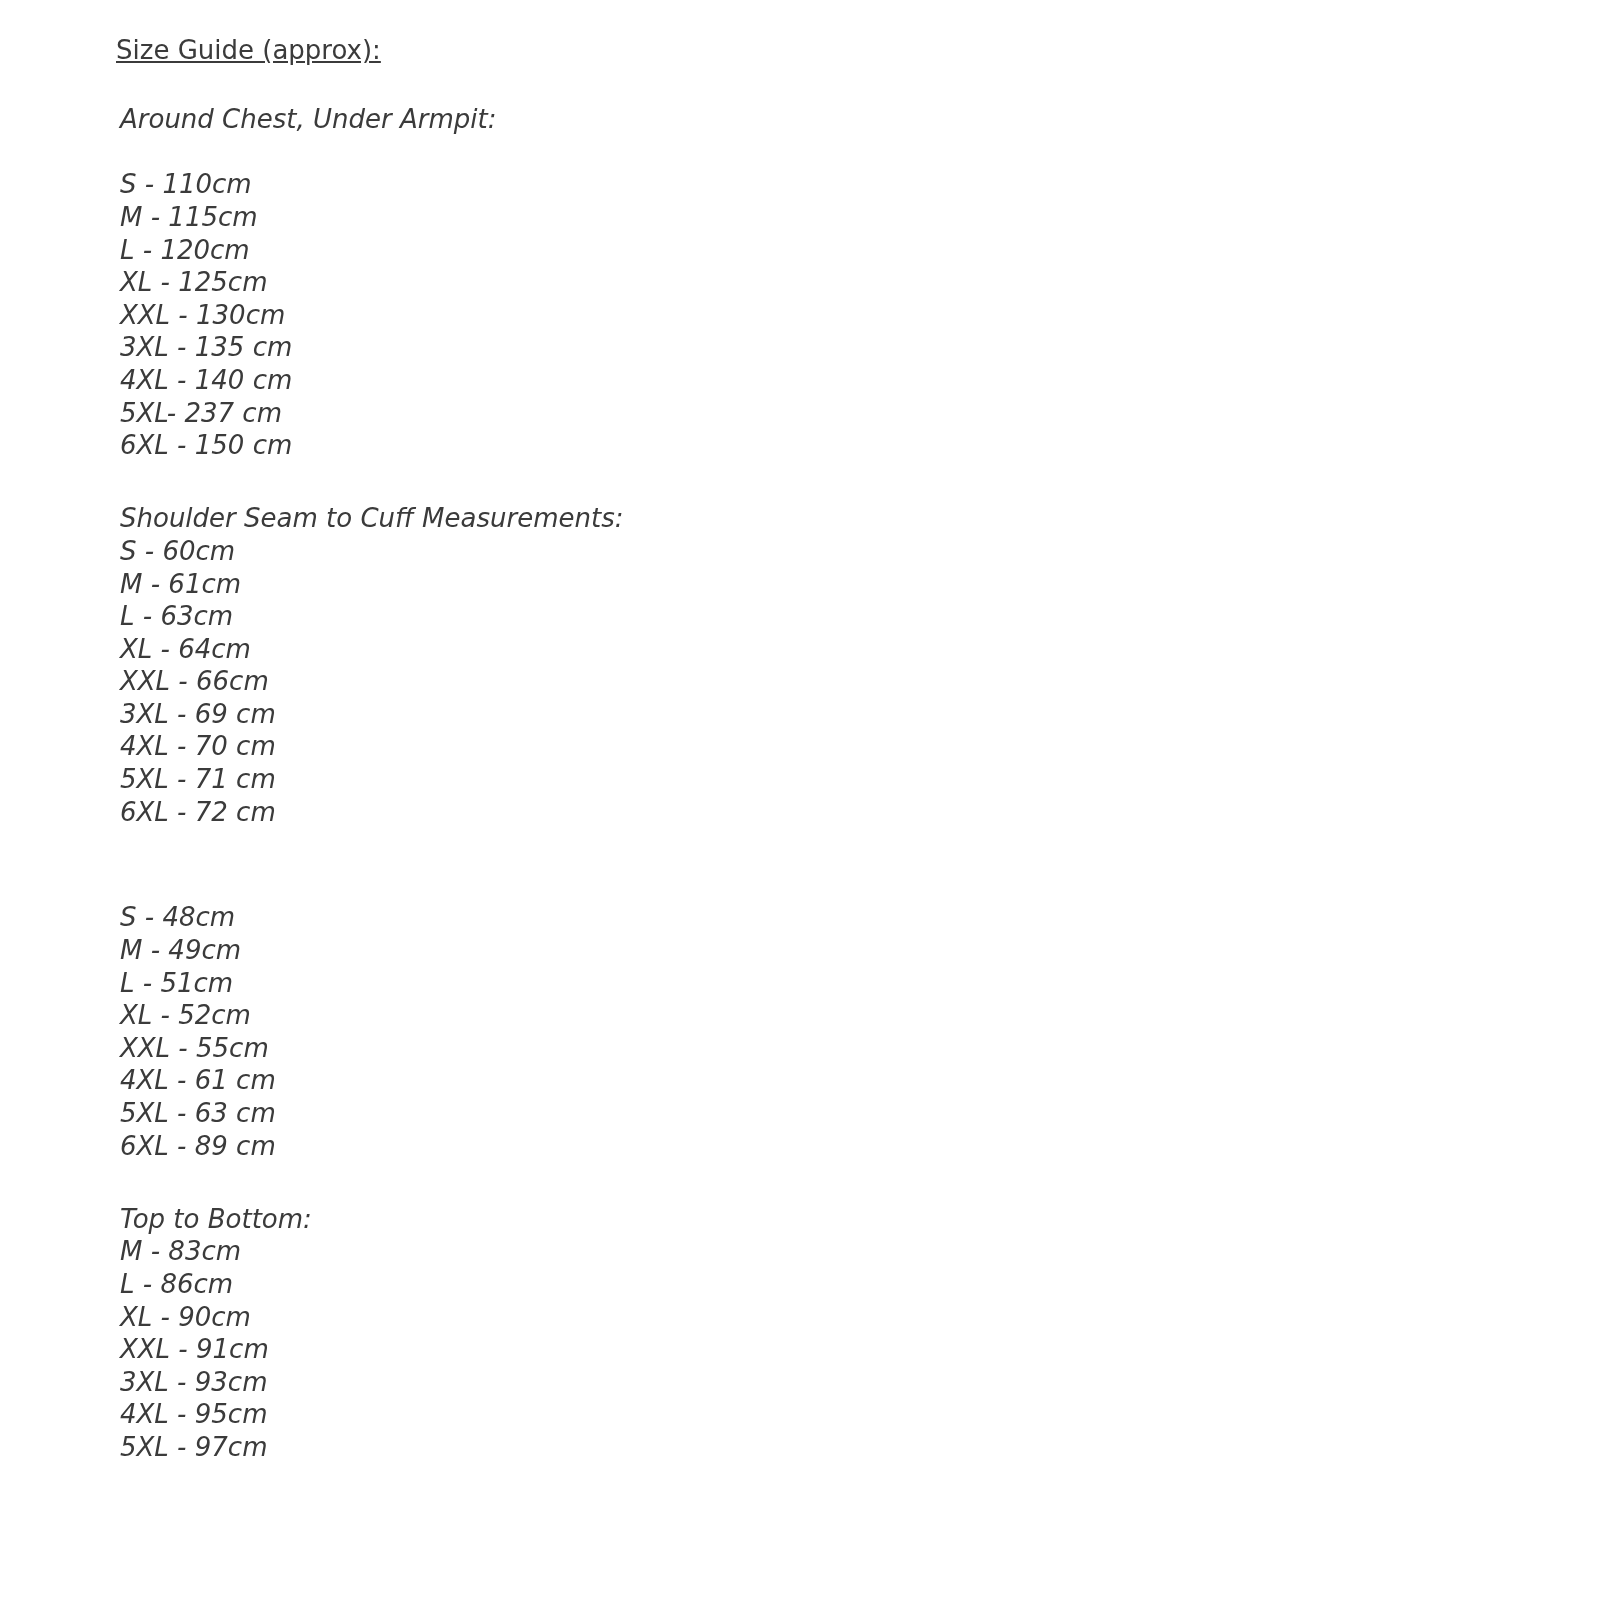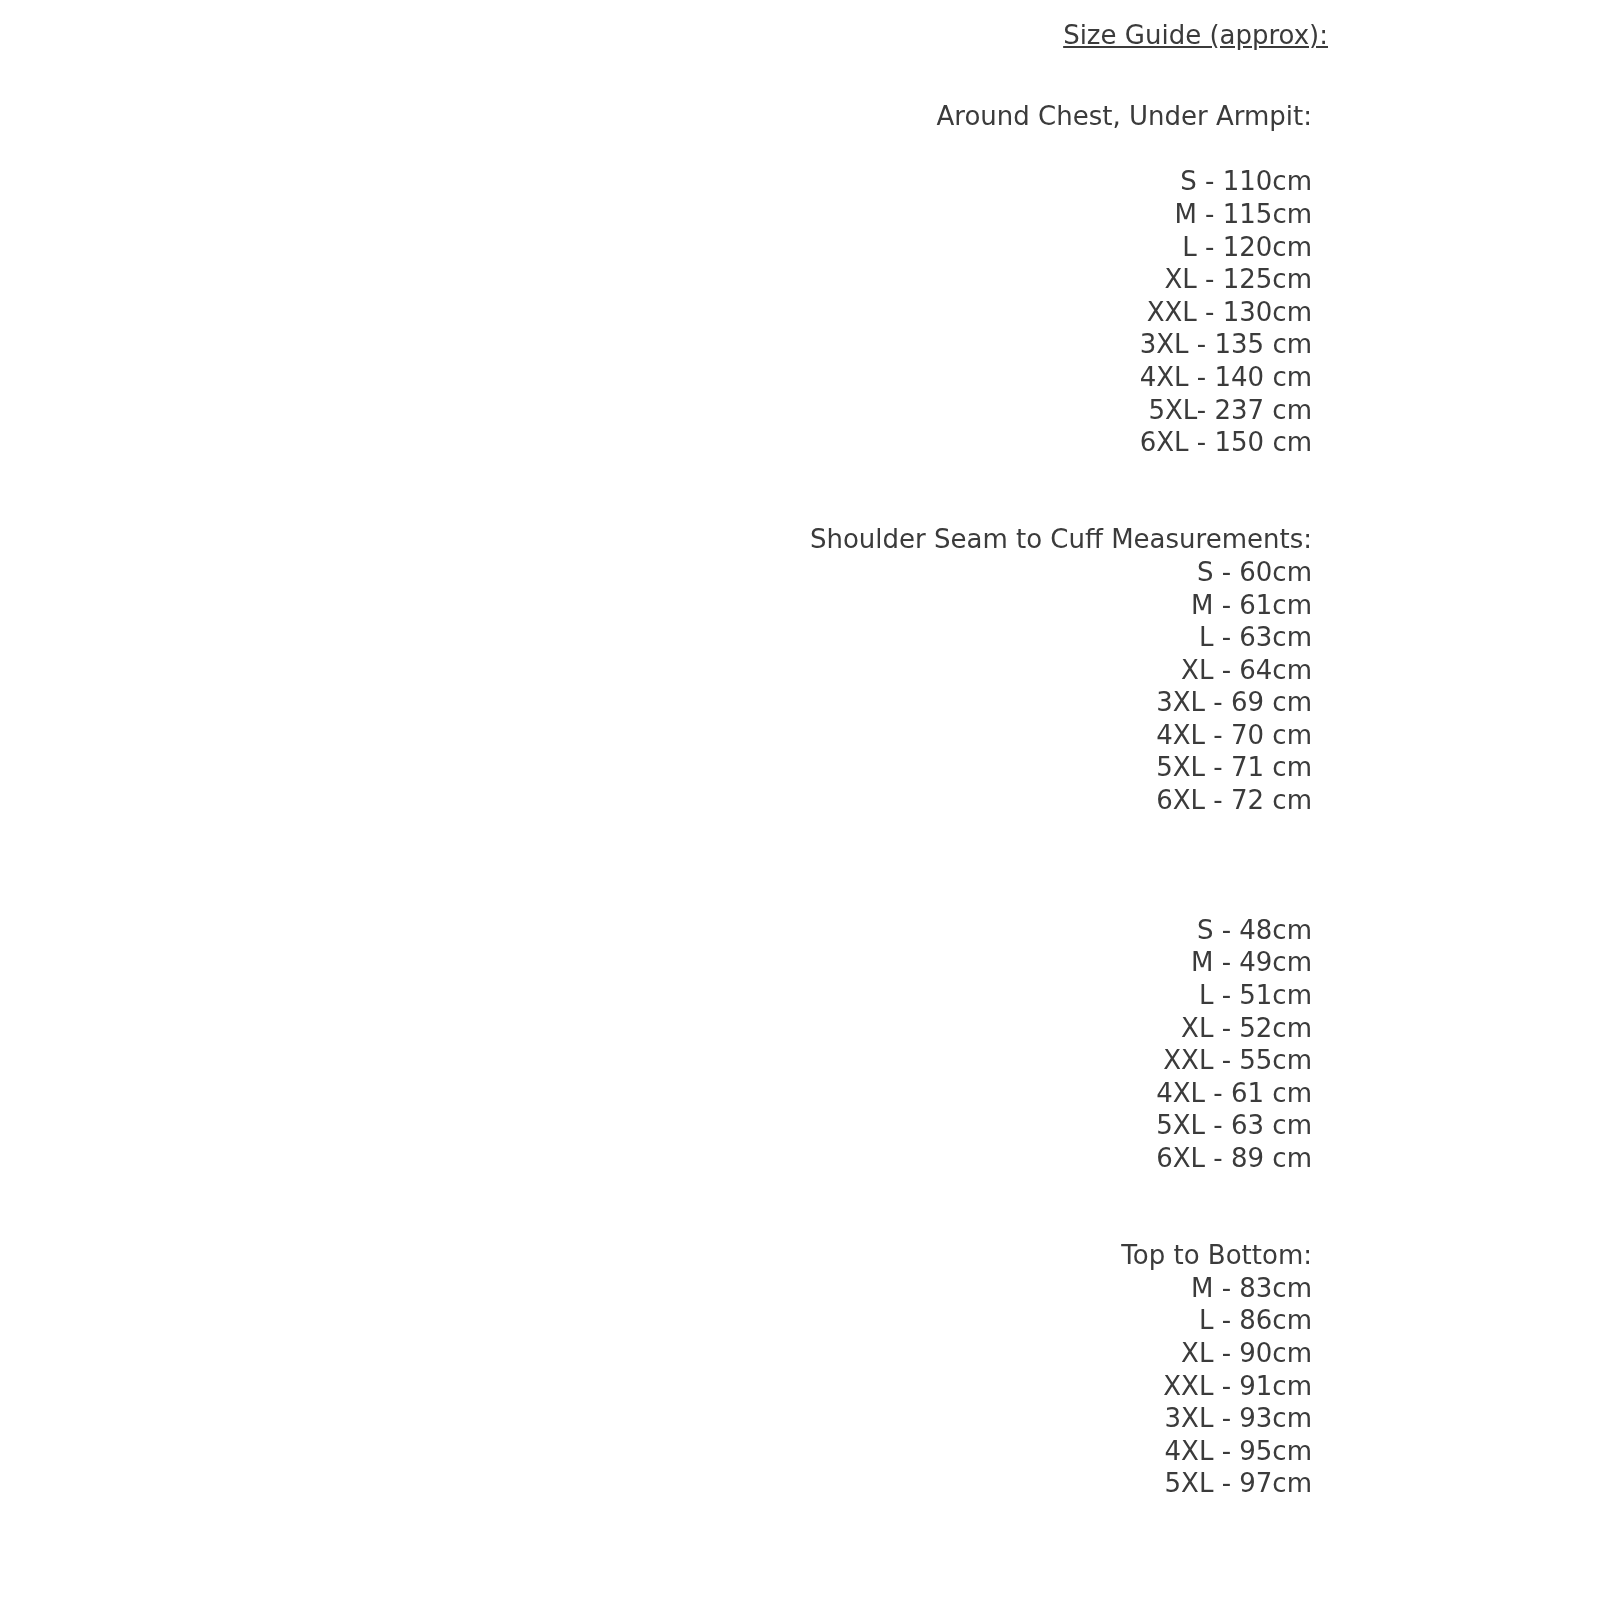--- a/index.html
+++ b/index.html
@@ -7,31 +7,31 @@
     width: 1600px;
     height: 1600px;
     background: #ffffff;
     font-family: "DejaVu Sans", "Liberation Sans", sans-serif;
     color: #3b3b3b;
     overflow: hidden;
   }
   .doc {
     box-sizing: border-box;
     width: 1328px;
-    padding: 19px 0 0 116px; 
-    text-align: right;
+    padding: 34px 0 0 116px; 
+    text-align: left;
     font-size: 26px;
   }
   .line {
     height: 32.6px;
     line-height: 32.6px;
     white-space: pre;
   }
   .title { text-decoration: underline; }
-  section { margin: 16px; padding: 0; }
+  section { margin: 4px; padding: 0; font-style: italic; }
 </style>
 </head>
 <body>
 
 <main class="doc">
 
   <div class="line title">Size Guide (approx):</div>
   <div class="line"></div>
 
   <section>
@@ -49,20 +49,21 @@
   </section>
 
   <div class="line"></div>
 
   <section>
     <div class="line">Shoulder Seam to Cuff Measurements:</div>
     <div class="line">S - 60cm</div>
     <div class="line">M - 61cm</div>
     <div class="line">L - 63cm</div>
     <div class="line">XL - 64cm</div>
+    <div class="line">XXL - 66cm</div>
     <div class="line">3XL - 69 cm</div>
     <div class="line">4XL - 70 cm</div>
     <div class="line">5XL - 71 cm</div>
     <div class="line">6XL - 72 cm</div>
   </section>
 
   <div class="line"></div>
 
   <section>
     <div class="line"></div>

